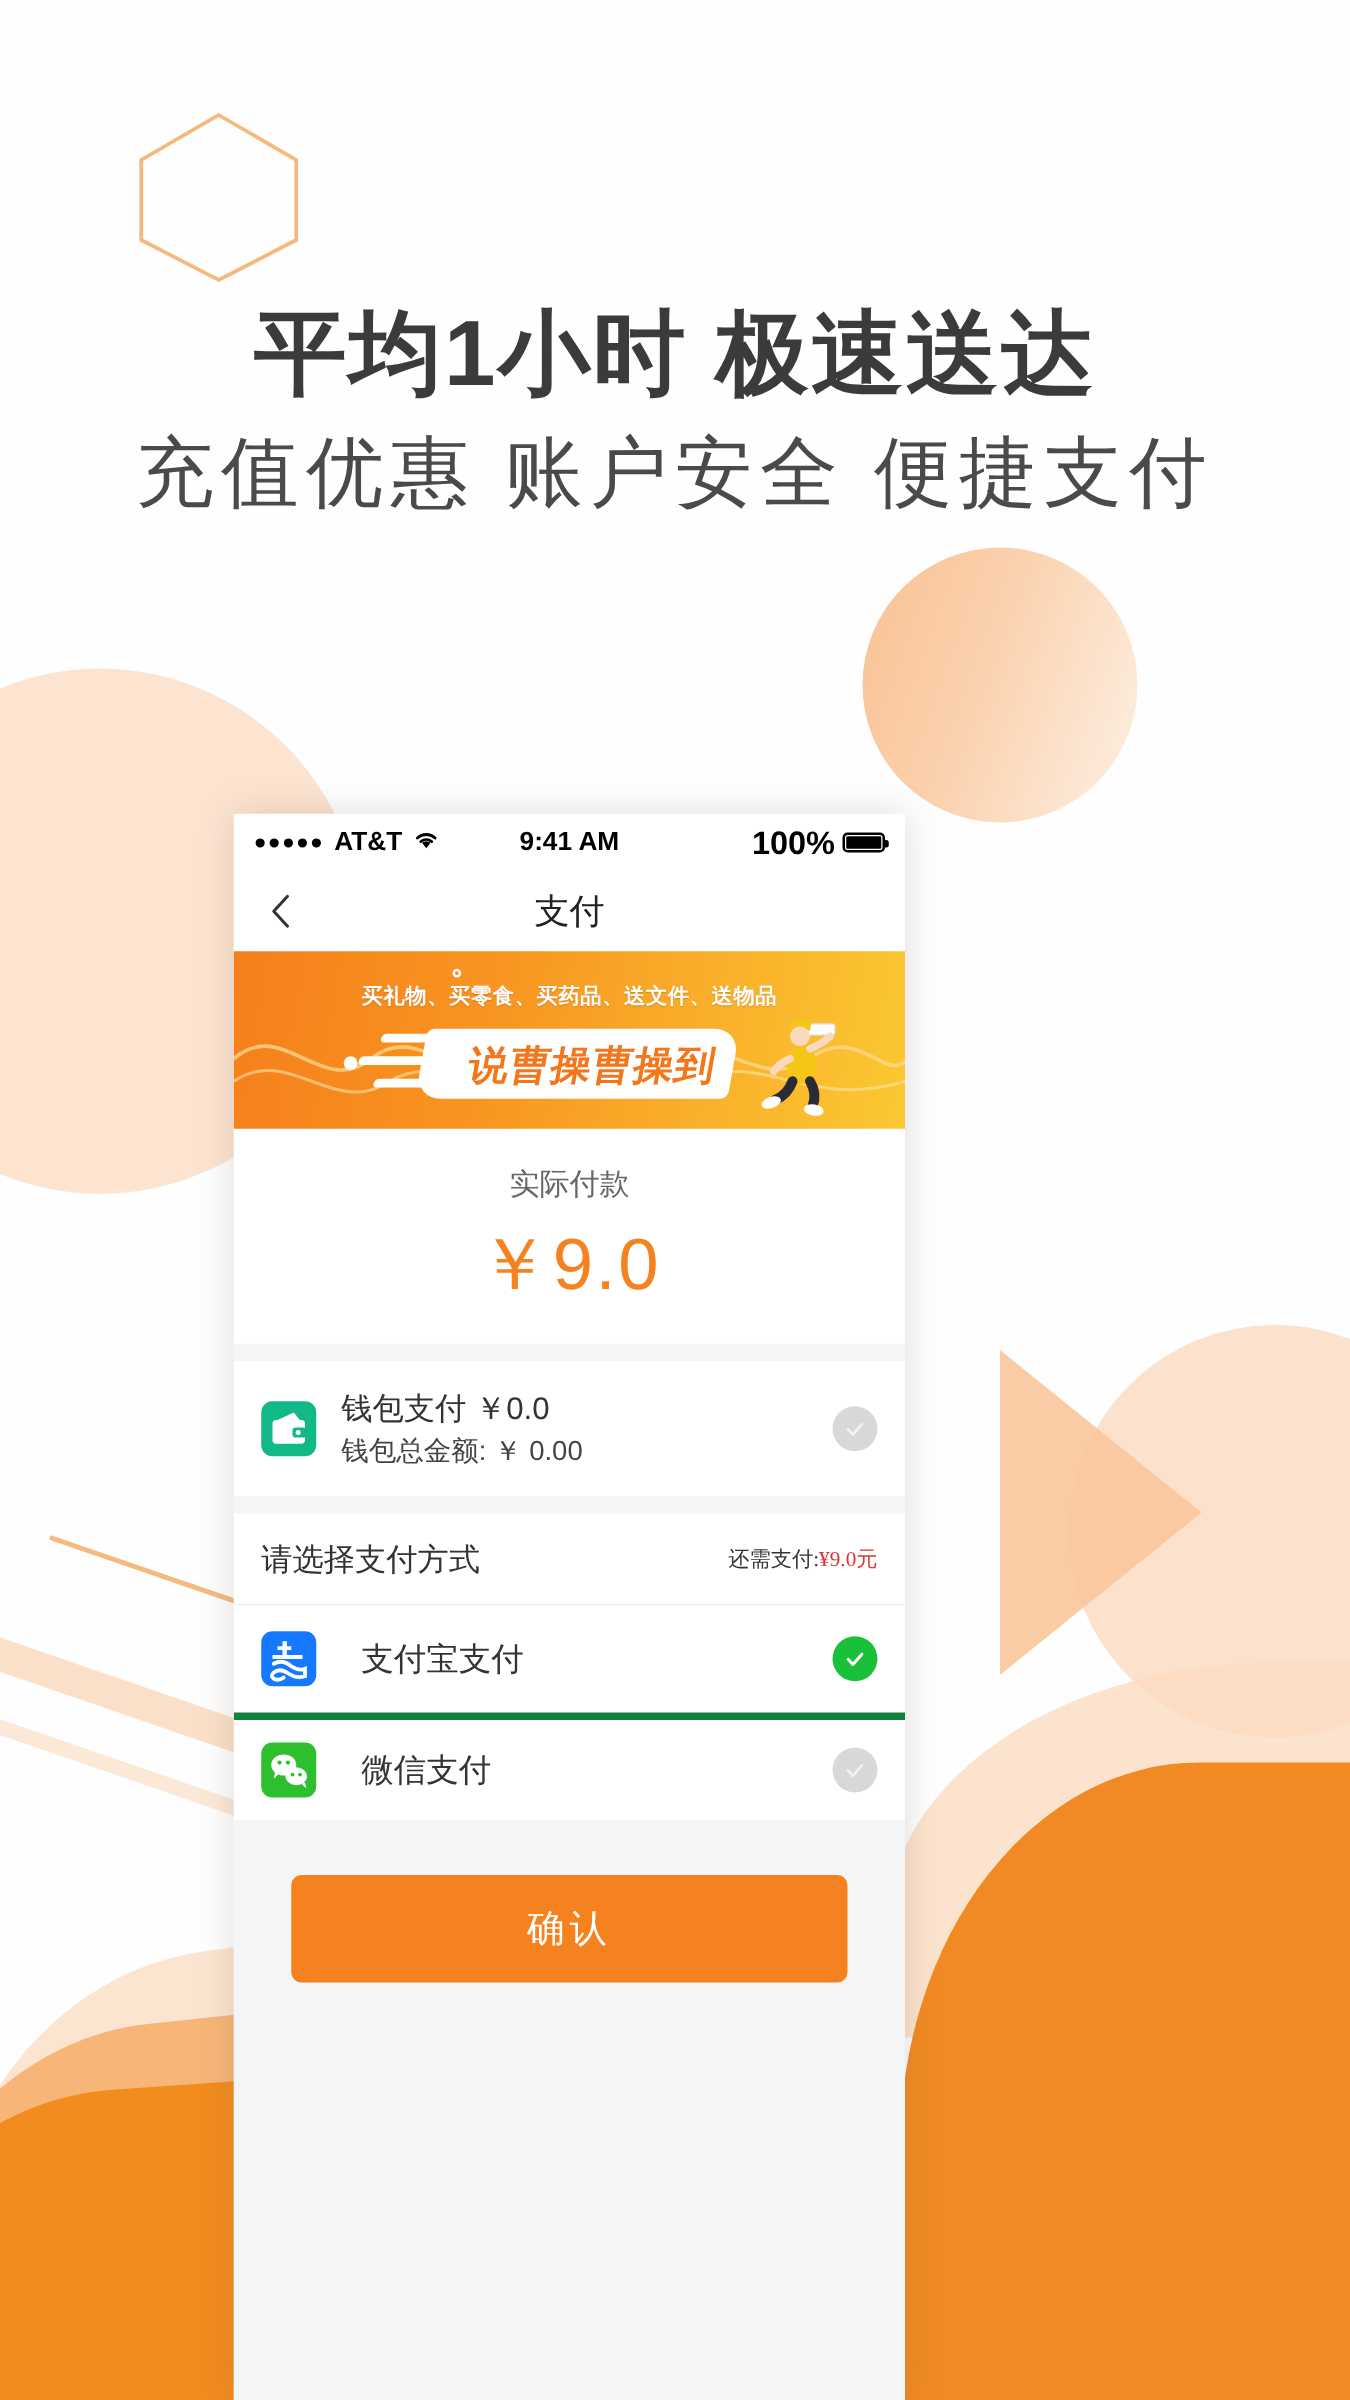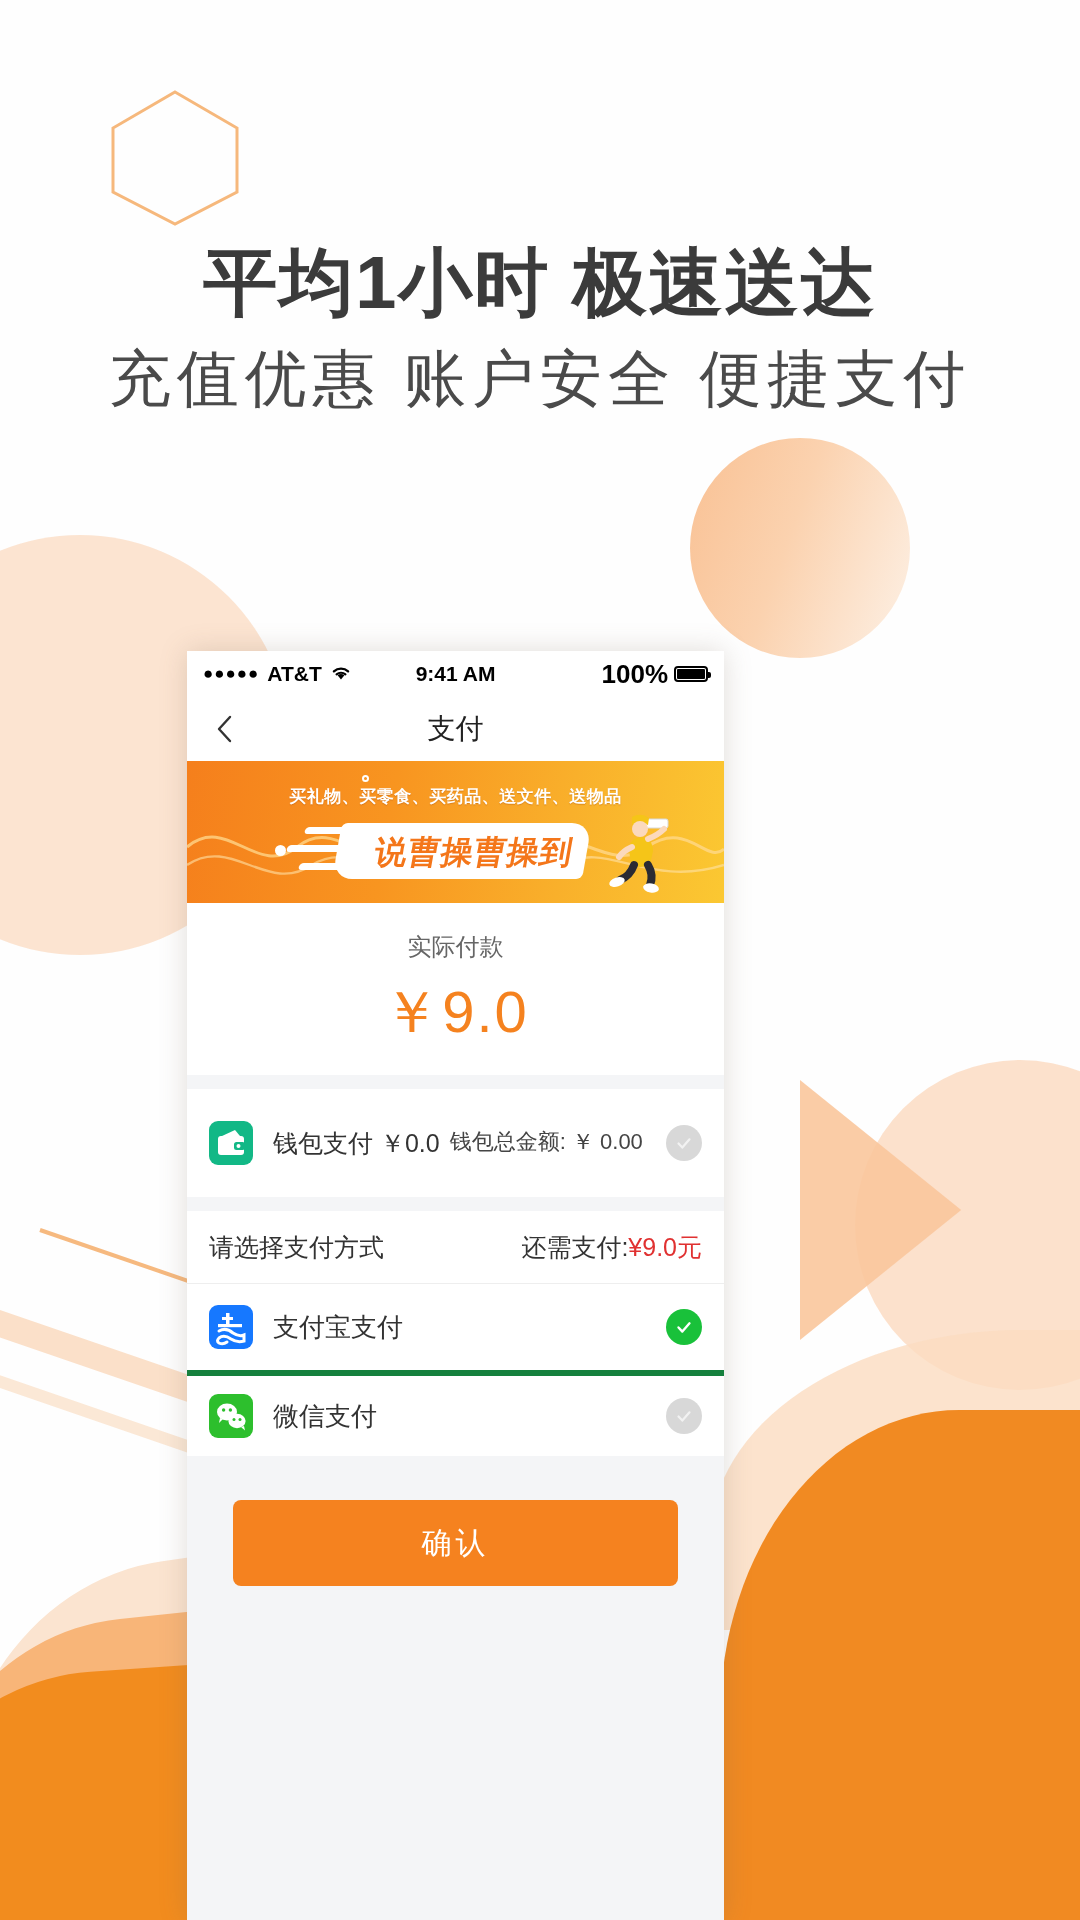--- a/index.html
+++ b/index.html
@@ -162,40 +162,40 @@
     display:flex;align-items:center;background:#fff;padding:0 22px;
     box-sizing:border-box;position:relative;
   }
   .row + .row{border-top:6px solid #15803d;}
   .row-wallet{height:108px;}
   .icon-badge{width:44px;height:44px;border-radius:9px;flex:0 0 auto;position:relative;}
   .icon-wallet{background:#12b886;}
   .icon-alipay{background:#1678ff;}
   .icon-wechat{background:#2dbf2d;}
   .icon-badge svg{position:absolute;inset:0;width:100%;height:100%;}
-  .row-texts{flex:1;padding-left:20px;display:flex;flex-direction:row;gap:10px;}
+  .row-texts{flex:1;padding-left:20px;display:flex;flex-direction:column;gap:10px;}
   .row-title{font-size:25px;color:#333;line-height:1;}
   .row-sub{font-size:22px;color:#444;line-height:1;}
   .row-single{height:86px;}
-  .row-single .row-label{flex:1;padding-left:20px;font-size:26px;color:#333;}
+  .row-single .row-label{flex:1;padding-left:36px;font-size:26px;color:#333;}
 
   .check{
     width:36px;height:36px;border-radius:50%;flex:0 0 auto;
     display:flex;align-items:center;justify-content:center;
   }
   .check.on{background:#19c13a;}
   .check.off{background:#d8d8d8;}
   .check svg{width:22px;height:22px;}
 
   .section-head{
     height:72px;display:flex;align-items:center;justify-content:space-between;
     padding:0 22px;background:#fff;font-size:25px;color:#333;
     border-bottom:1px solid #eeeeee;
   }
-  .section-head .need{color:#333;font-size:25px;}
+  .section-head .need{color:#333;font-size:17px;font-family:Liberation Serif, serif;}
   .section-head .need b{color:#e03131;font-weight:normal;}
 
   .btn-wrap{background:#f4f5f7;padding:44px 46px 0;flex:1;}
   .confirm-btn{
     height:86px;border-radius:8px;background:#f5821f;border:none;width:100%;
     color:#fff;font-size:30px;font-family:inherit;letter-spacing:4px;
     display:flex;align-items:center;justify-content:center;cursor:pointer;
   }
   .phone-body{display:flex;flex-direction:column;height:100%;}
 </style>

